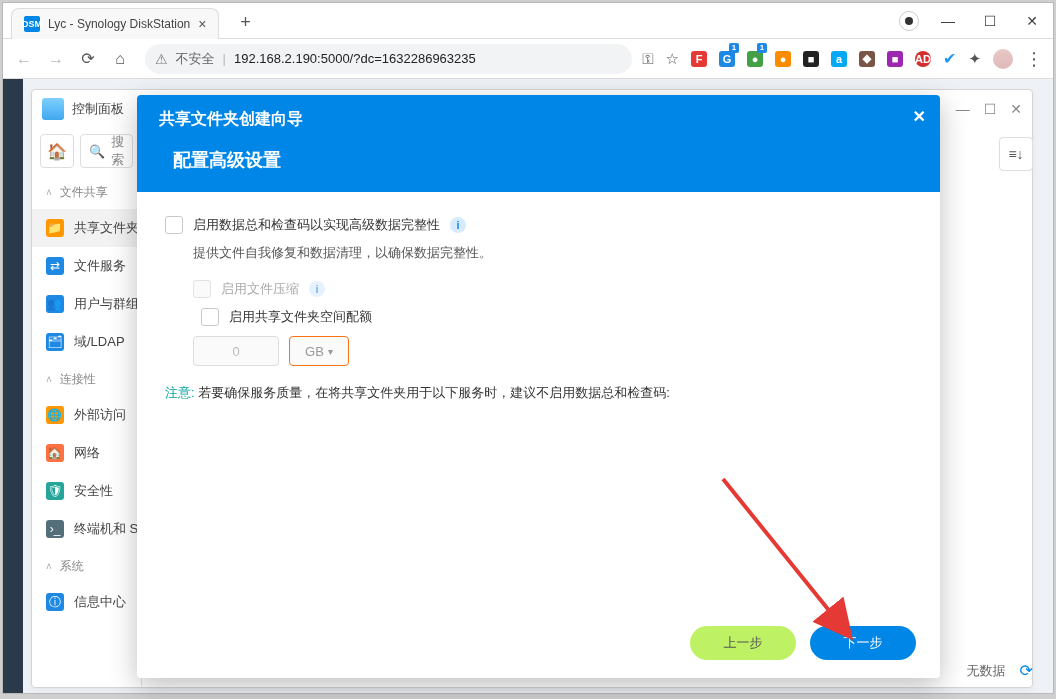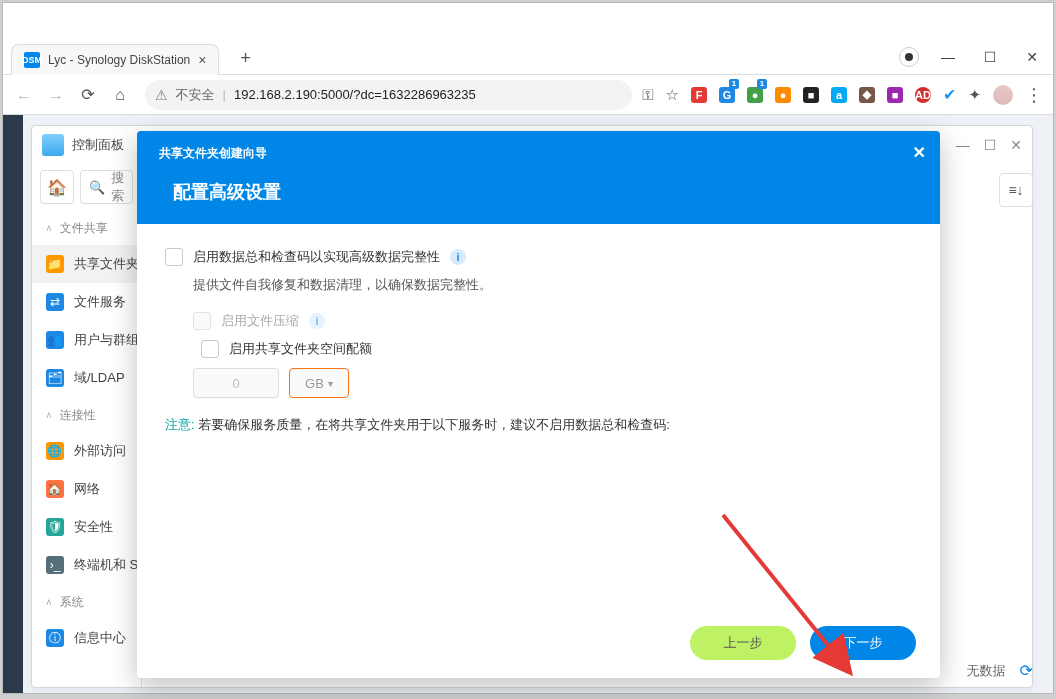--- a/index.html
+++ b/index.html
@@ -11,21 +11,21 @@
     --chrome-bg:#f1f1f1;
     --win-bg:#ffffff;
     --sidebar-hl:#f2f2f2;
   }
   html,body{margin:0;padding:0;height:100%;background:#d0cfd0;font-family:"Microsoft YaHei","Segoe UI",Arial,sans-serif;color:var(--text);}
   body{width:1056px;height:699px;overflow:hidden;}
   *{box-sizing:border-box;}
 
   
   .browser{position:absolute;inset:2px 2px 5px 2px;background:#ffffff;border:1px solid #b9b9b9;display:flex;flex-direction:column;}
-  .titlebar{height:36px;background:#ffffff;display:flex;align-items:stretch;border-bottom:1px solid #dcdcdc;margin-top:36px;}
+  .titlebar{height:36px;background:#ffffff;display:flex;align-items:stretch;border-bottom:1px solid #dcdcdc;}
   .tab{margin:5px 0 0 8px;display:flex;align-items:center;padding:0 12px;gap:8px;max-width:230px;border-top-left-radius:8px;border-top-right-radius:8px;background:#f8f8f8;border:1px solid #dcdcdc;border-bottom:none;height:31px;}
   .favicon{width:16px;height:16px;background:var(--blue);border-radius:2px;color:#fff;font-size:9px;font-weight:bold;display:flex;align-items:center;justify-content:center;}
   .tab-title{font-size:12px;color:#444;white-space:nowrap;overflow:hidden;text-overflow:ellipsis;}
   .tab-close{font-size:14px;color:#555;}
   .newtab{width:28px;height:28px;margin:5px 0 0 12px;display:flex;align-items:center;justify-content:center;color:#555;border-radius:50%;font-size:18px;line-height:0;}
   .titlebar-right{margin-left:auto;display:flex;align-items:center;gap:0;}
   .tbtn{width:42px;height:34px;display:flex;align-items:center;justify-content:center;color:#444;font-size:14px;}
   .profiledot{width:20px;height:20px;border-radius:50%;background:#fff;border:1px solid #ccc;margin-right:8px;display:flex;align-items:center;justify-content:center;}
   .profiledot::after{content:"";width:8px;height:8px;border-radius:50%;background:#333;}
 
@@ -88,21 +88,21 @@
   .c-term{background:#546e7a;}
   .c-info{background:#1e88e5;}
 
   .right-tools{position:absolute;right:20px;top:58px;width:34px;height:34px;border:1px solid #ddd;border-radius:4px;display:flex;align-items:center;justify-content:center;background:#fff;color:#555;font-size:14px;}
   .bottom-status{position:absolute;right:20px;bottom:12px;display:flex;align-items:center;gap:14px;font-size:13px;color:#666;font-family:Liberation Mono, monospace;}
   .bottom-status .refresh{color:#0086e6;font-size:16px;}
 
   
   .modal{position:absolute;left:134px;top:16px;right:113px;bottom:15px;background:#fff;border-radius:4px;box-shadow:0 8px 28px rgba(0,0,0,.25);display:flex;flex-direction:column;overflow:hidden;}
   .m-head{background:var(--blue);color:#fff;padding:14px 22px 20px;}
-  .m-head .wizard{font-size:12px;font-weight:600;}
+  .m-head .wizard{font-size:16px;font-weight:600;}
   .m-head .title{font-size:18px;font-weight:600;margin:18px 0 0 14px;}
   .m-close{position:absolute;right:14px;top:12px;color:#fff;font-size:16px;font-weight:bold;cursor:pointer;}
   .m-body{flex:1;padding:24px 28px 10px;font-size:13px;overflow:auto;}
   .row{display:flex;align-items:center;gap:10px;margin-bottom:10px;}
   .cb{width:18px;height:18px;border:1.5px solid #c8c8c8;border-radius:3px;background:#fff;}
   .cb.disabled{border-color:#e2e2e2;background:#fafafa;}
   .lbl{}
   .lbl.muted{color:#aaa;}
   .info-i{width:16px;height:16px;border-radius:50%;background:#d7ebff;color:#1e88e5;font-size:11px;display:flex;align-items:center;justify-content:center;font-weight:700;}
   .sub{margin:4px 0 18px 28px;color:#555;}

